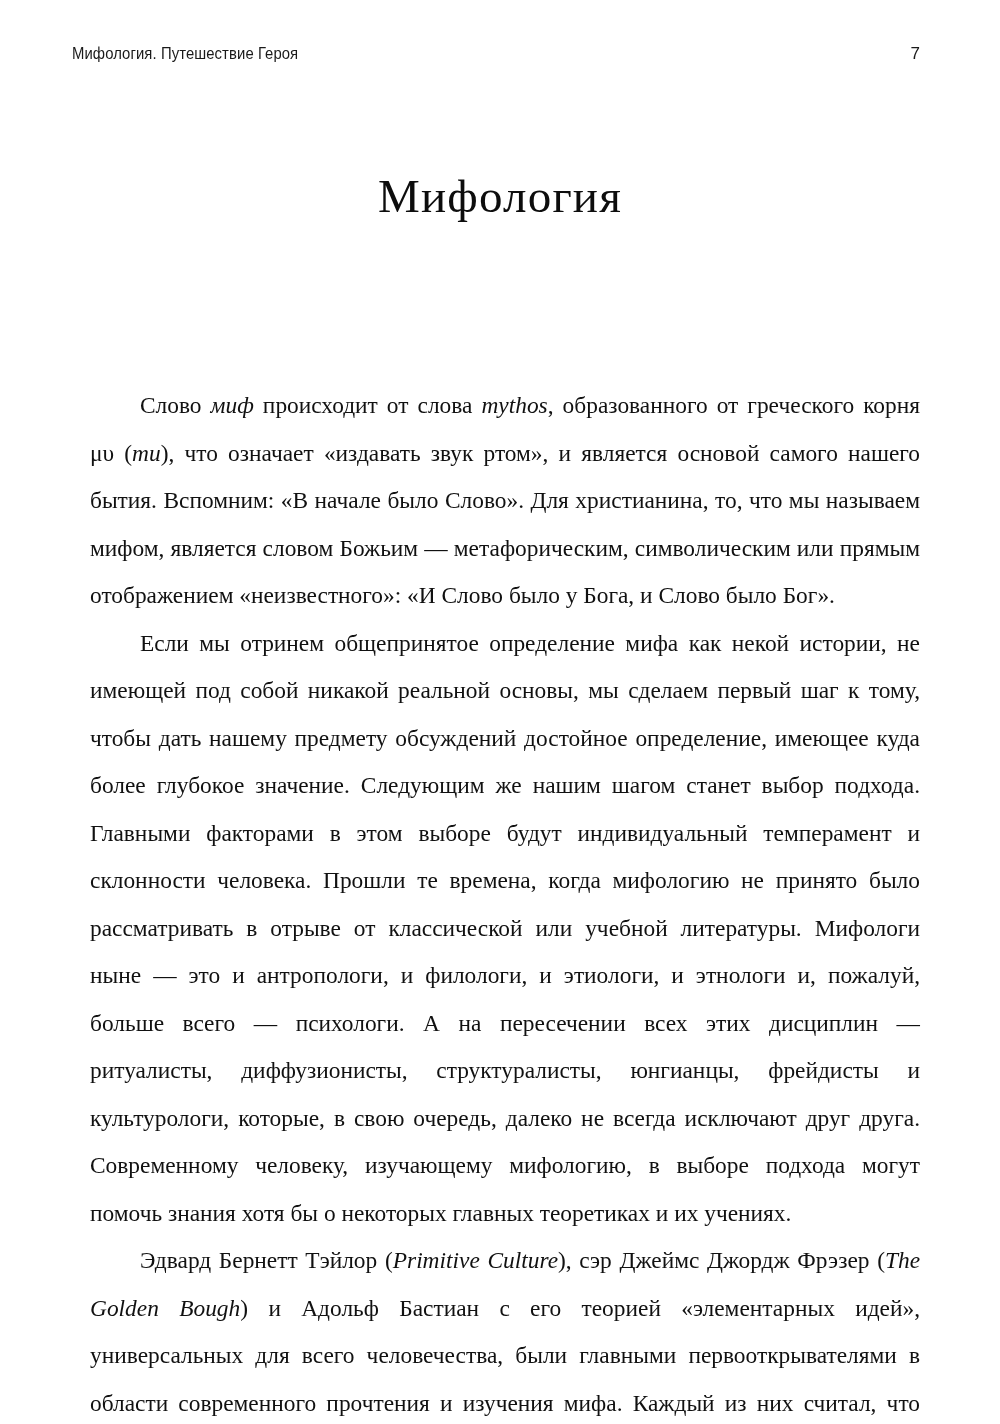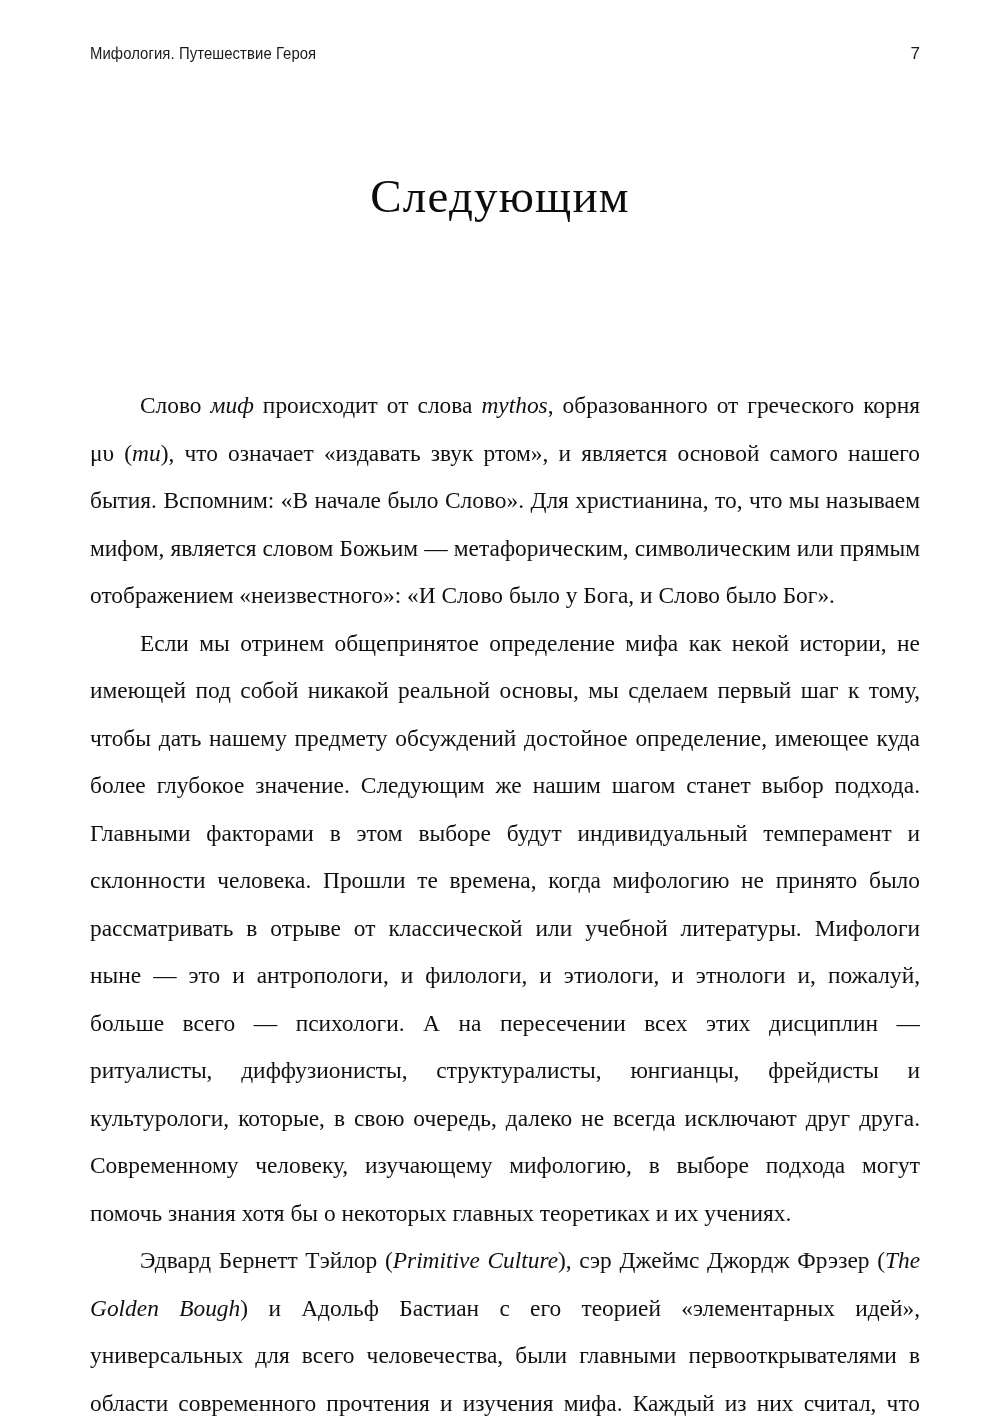--- a/index.html
+++ b/index.html
@@ -14,21 +14,21 @@
     background: #ffffff;
     overflow: hidden;
     font-family: "Liberation Serif", "DejaVu Serif", serif;
     color: #111111;
     box-sizing: border-box;
   }
 
   
   .running-head {
     position: absolute;
-    left: 90px;
+    left: 72px;
     right: 80px;
     top: 44px;
     height: 26px;
     display: flex;
     align-items: baseline;
     justify-content: space-between;
   }
   .running-head-title {
     font-family: "Liberation Sans", "DejaVu Sans", sans-serif;
     font-size: 16.5px;
@@ -116,21 +116,21 @@
 </head>
 <body>
 
 <div class="page">
 
   <div class="running-head">
     <span class="running-head-title">Мифология. Путешествие Героя</span>
     <span class="folio">7</span>
   </div>
 
-  <h1 class="chapter-title">Следующим</h1>
+  <h1 class="chapter-title">Мифология</h1>
 
 
   <div class="body-text">
 
     <p><span>Слово </span><span class="it">миф</span><span> происходит от слова </span><span class="lat">mythos</span><span>, образованного от греческого корня </span><span class="grk">μυ</span><span> (</span><span class="lat">mu</span><span>), что означает «издавать звук ртом», и является основой самого нашего бытия. Вспомним: «В начале было Слово». Для христианина, то, что мы называем мифом, является словом Божьим — метафорическим, символическим или прямым отображением «неизвестного»: «И Слово было у Бога, и Слово было Бог».</span></p>
 
     <p><span>Если мы отринем общепринятое определение мифа как некой истории, не имеющей под собой никакой реальной основы, мы сделаем первый шаг к тому, чтобы дать нашему предмету обсуждений достойное определение, имеющее куда более глубокое значение. Следующим же нашим шагом станет выбор подхода. Главными факторами в этом выборе будут индивидуальный темперамент и склонности человека. Прошли те времена, когда мифологию не принято было рассматривать в отрыве от классической или учебной литературы. Мифологи ныне — это и антропологи, и филологи, и этиологи, и этнологи и, пожалуй, больше всего — психологи. А на пересечении всех этих дисциплин — ритуалисты, диффузионисты, структуралисты, юнгианцы, фрейдисты и культурологи, которые, в свою очередь, далеко не всегда исключают друг друга. Современному человеку, изучающему мифологию, в выборе подхода могут помочь знания хотя бы о некоторых главных теоретиках и их учениях.</span></p>
 
     <p><span>Эдвард Бернетт Тэйлор (</span><span class="lat">Primitive Culture</span><span>), сэр Джеймс Джордж Фрэзер (</span><span class="lat">The Golden Bough</span><span>) и Адольф Бастиан с его теорией «элементарных идей», универсальных для всего человечества, были главными первооткрывателями в области современного прочтения и изучения мифа. Каждый из них считал, что сравнение мифов различных культур позволит выявить определенные законы человеческой жизни. Мало кто из мифологов нашего времени не согласится с этим суждением, но также мало кто может решить, что же с этим делать дальше. Есть культурологи — к примеру, Эмиль</span></p>
 

